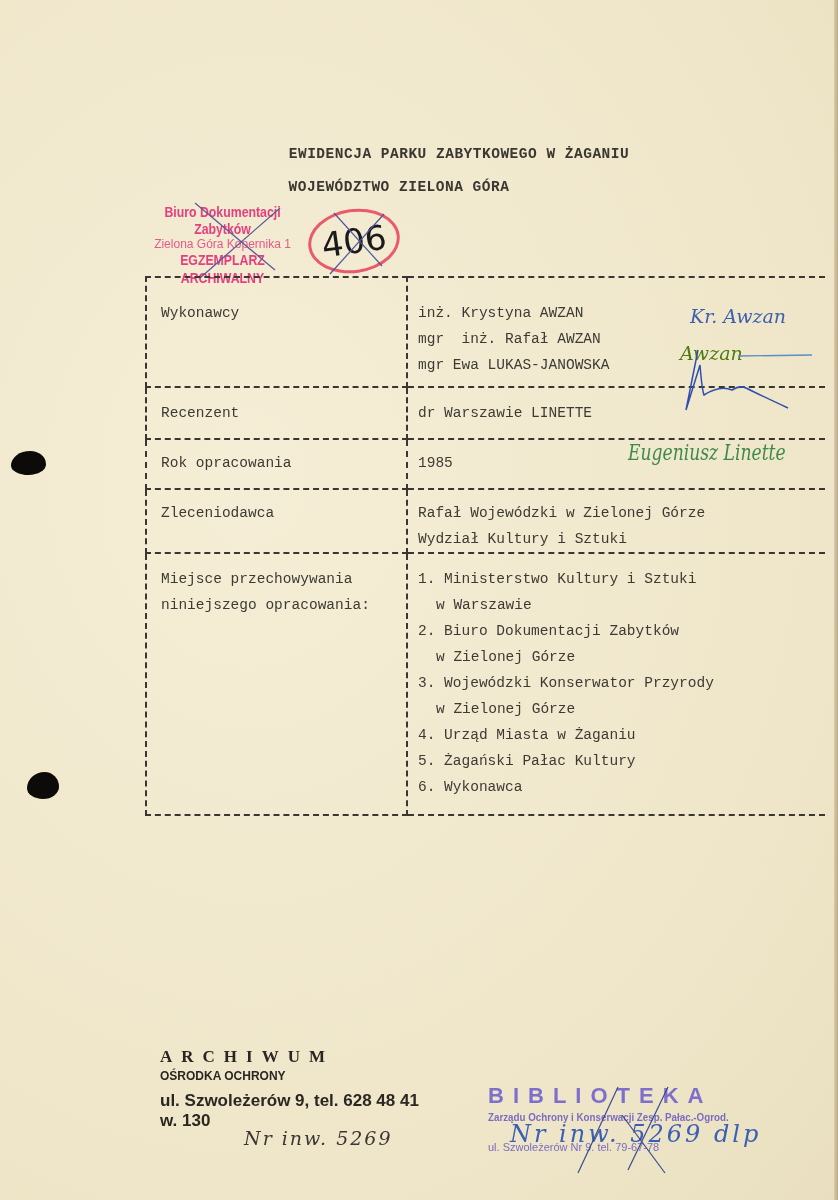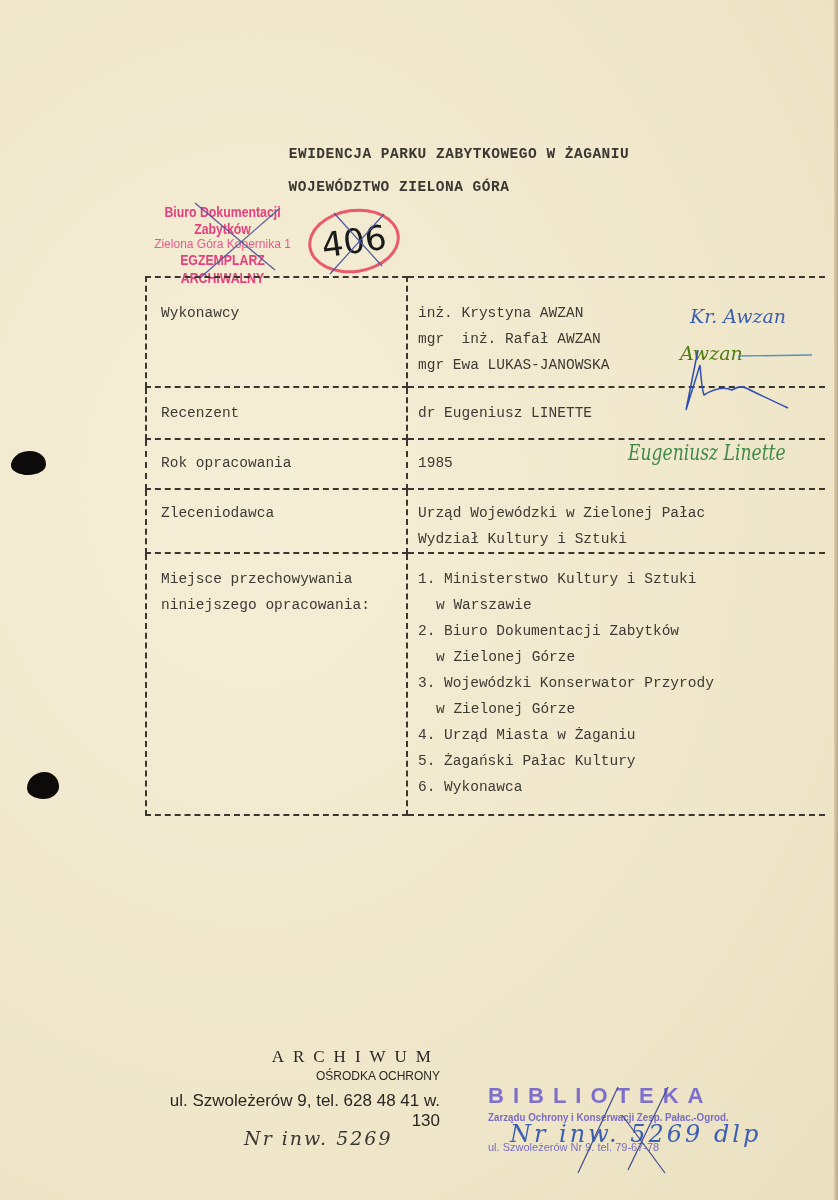--- a/index.html
+++ b/index.html
@@ -50,22 +50,22 @@
     border-bottom: 2.5px dashed #3a3631;
   }
   table.info td.label {
     width: 261px; border-left: 2px dashed #3a3631; border-right: 2px dashed #3a3631;
     padding-left: 14px; box-sizing: border-box;
   }
   table.info td.value { padding-left: 10px; position: relative; }
   .line { height: 26px; line-height: 26px; white-space: pre; }
   .indent { padding-left: 18px; }
   .archive {
-    position: absolute; left: 160px; top: 1047px; width: 280px; text-align: right;
-    font-family: "Liberation Sans", sans-serif; color: #2a2622;
+    position: absolute; left: 160px; top: 1047px; width: 280px; text-align: left;
+    font-family: "Liberation Sans", sans-serif; color: #2a2622; font-weight: bold;
   }
   .archive .a1 { font-family: "Liberation Serif", serif; font-size: 17px; letter-spacing: 9px; }
   .archive .a2 { font-size: 12px; line-height: 18px; }
   .archive .a3 { font-size: 17px; margin-top: 6px; }
   .hand {
     position: absolute; font-family: "DejaVu Serif", serif; font-style: italic;
     white-space: nowrap;
   }
   .biblio {
     position: absolute; left: 488px; top: 1083px; color: #7a6cc0;
@@ -113,37 +113,37 @@
       <div class="line">inż. Krystyna AWZAN</div>
       <div class="line">mgr  inż. Rafał AWZAN</div>
       <div class="line">mgr Ewa LUKAS-JANOWSKA</div>
     </td>
   </tr>
   <tr>
     <td class="label" style="height:52px; padding-top:12px;">
       <div class="line">Recenzent</div>
     </td>
     <td class="value" style="padding-top:12px;">
-      <div class="line">dr Eugeniusz LINETTE</div>
+      <div class="line">dr Warszawie LINETTE</div>
     </td>
   </tr>
   <tr>
     <td class="label" style="height:50px; padding-top:10px;">
       <div class="line">Rok opracowania</div>
     </td>
     <td class="value" style="padding-top:10px;">
       <div class="line">1985</div>
     </td>
   </tr>
   <tr>
     <td class="label" style="height:64px; padding-top:10px;">
       <div class="line">Zleceniodawca</div>
     </td>
     <td class="value" style="padding-top:10px;">
-      <div class="line">Urząd Wojewódzki w Zielonej Pałac</div>
+      <div class="line">Rafał Wojewódzki w Zielonej Górze</div>
       <div class="line">Wydział Kultury i Sztuki</div>
     </td>
   </tr>
   <tr>
     <td class="label" style="height:262px; padding-top:12px;">
       <div class="line">Miejsce przechowywania</div>
       <div class="line">niniejszego opracowania:</div>
     </td>
     <td class="value" style="padding-top:12px;">
       <div class="line">1. Ministerstwo Kultury i Sztuki</div>

